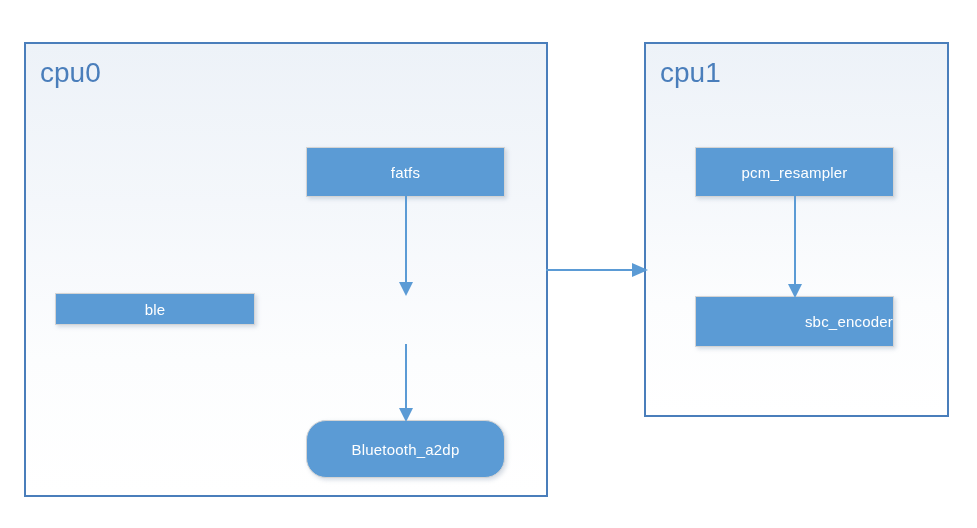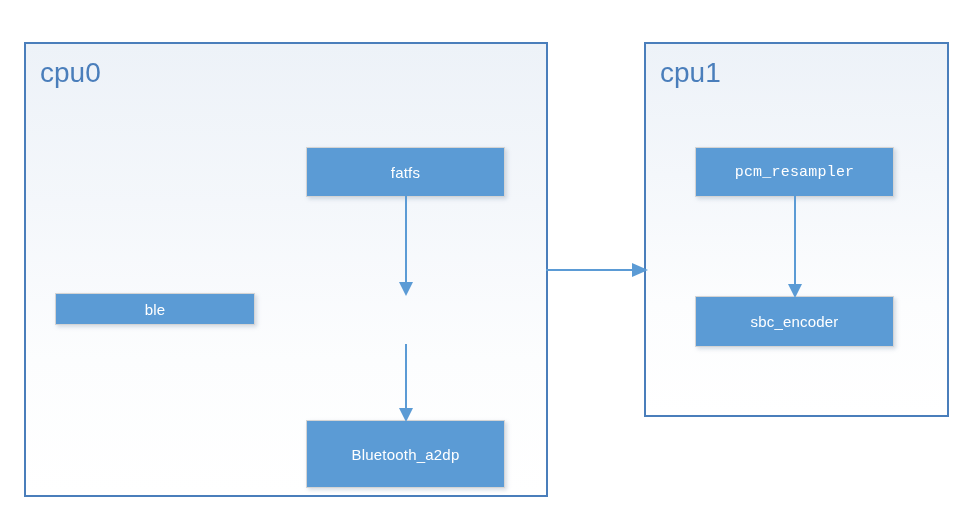--- a/index.html
+++ b/index.html
@@ -69,24 +69,24 @@
     color: #FFFFFF;
     font-size: 15px;
     font-weight: 400;
     text-align: center;
     white-space: nowrap;
     letter-spacing: 0.2px;
   }
 
   #box-fatfs        { left: 306px; top: 147px; width: 199px; height: 50px; }
   #box-mp3          { left: 306px; top: 294px; width: 199px; height: 51px; }
-  #box-a2dp         { left: 306px; top: 420px; width: 199px; height: 68px; }
+  #box-a2dp         { left: 306px; top: 420px; width: 199px; height: 58px; border-radius: 20px; }
   #box-ble          { left: 55px;  top: 293px; width: 200px; height: 32px; }
-  #box-pcm          { left: 695px; top: 147px; width: 199px; height: 50px; font-family: Liberation Mono, monospace; }
-  #box-sbc          { left: 695px; top: 296px; width: 199px; height: 51px; }
+  #box-pcm          { left: 695px; top: 147px; width: 199px; height: 50px; }
+  #box-sbc          { left: 695px; top: 296px; width: 199px; height: 51px; justify-content: flex-end; }
 
   
   .arrow-svg {
     position: absolute;
     overflow: visible;
   }
   #arrow-fatfs-mp3   { left: 396px; top: 196px; width: 20px; height: 100px; }
   #arrow-mp3-a2dp    { left: 396px; top: 344px; width: 20px; height: 78px; }
   #arrow-pcm-sbc     { left: 785px; top: 196px; width: 20px; height: 102px; }
   #arrow-cpu0-cpu1   { left: 546px; top: 260px; width: 102px; height: 20px; }

